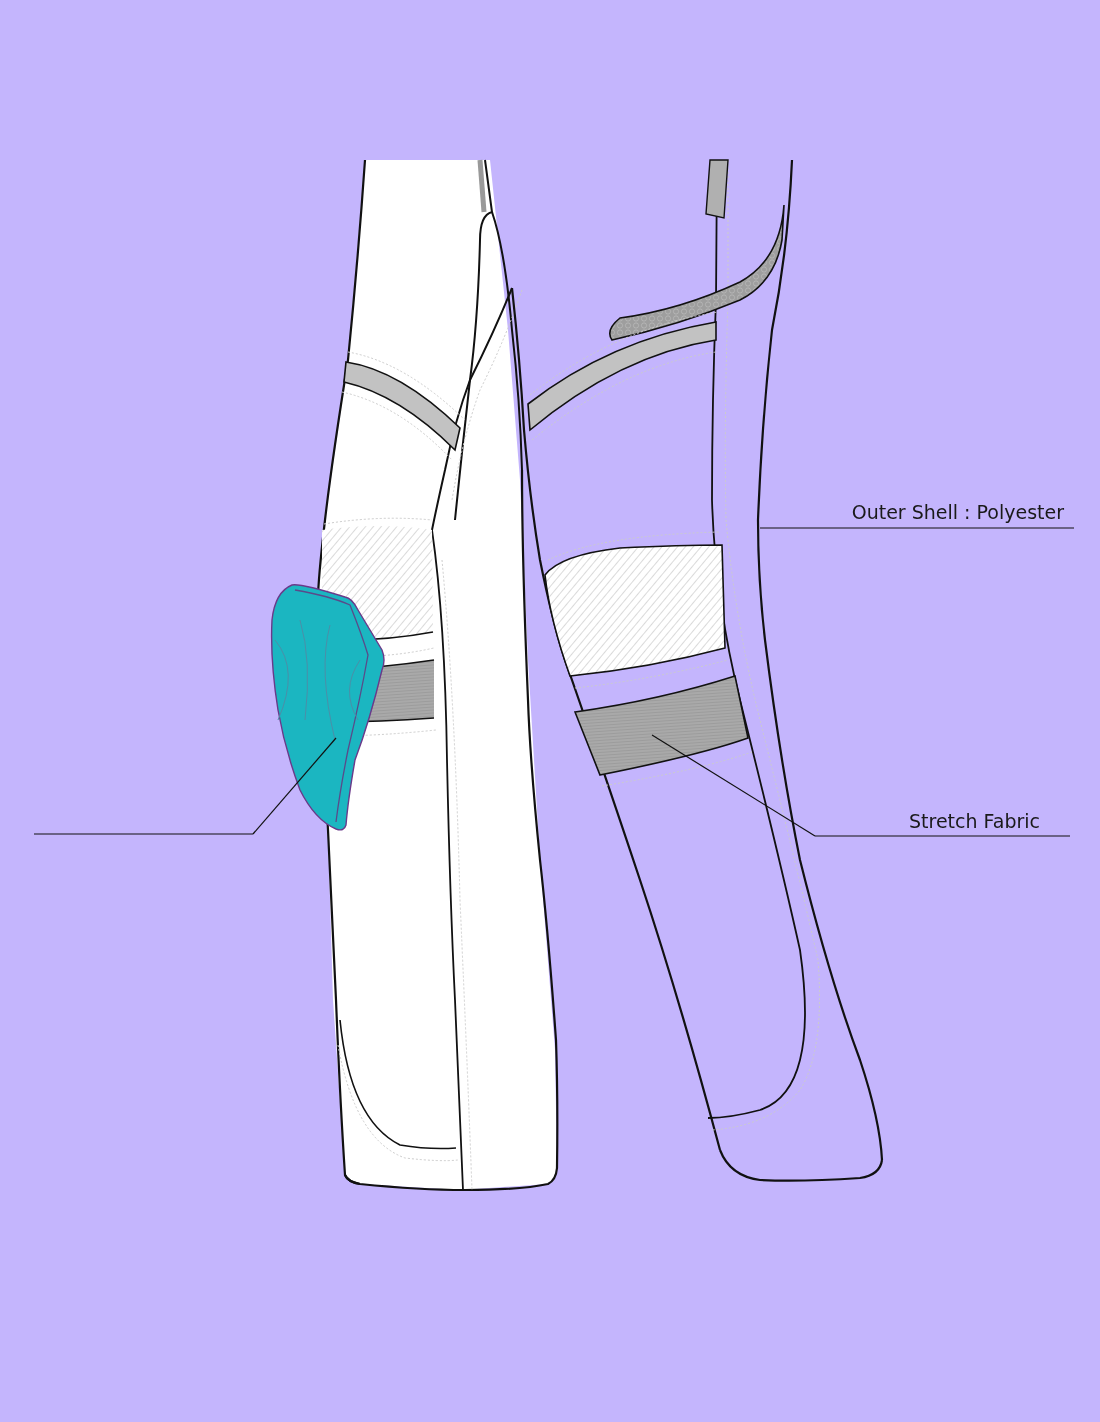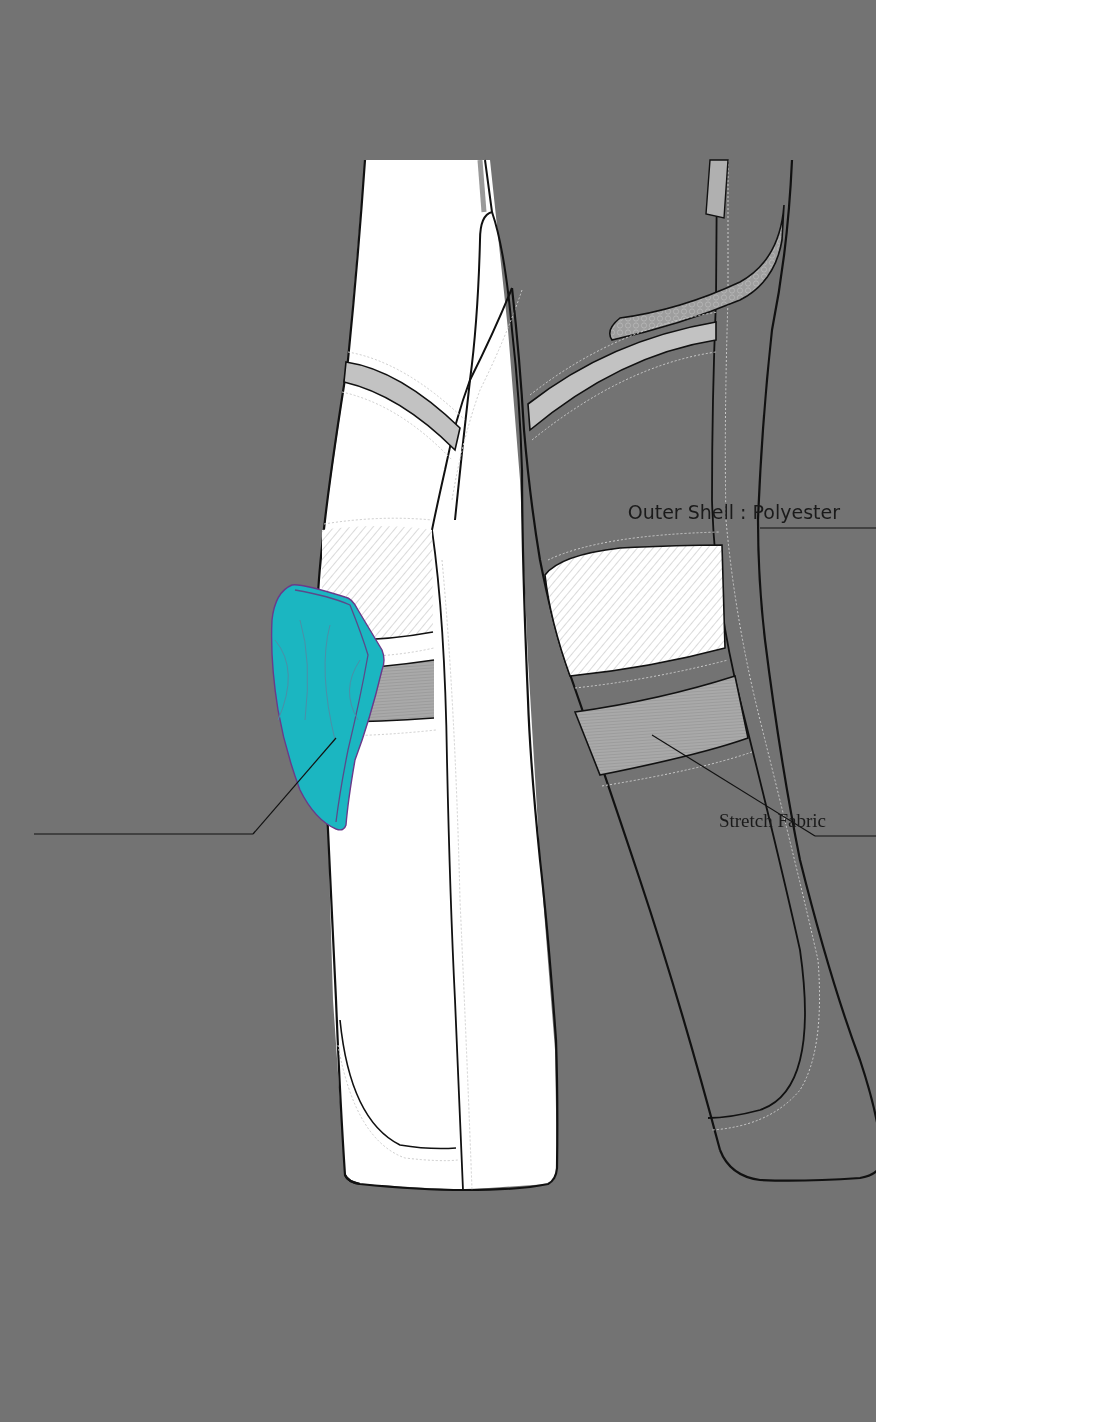--- a/index.html
+++ b/index.html
@@ -1,27 +1,27 @@
 <!DOCTYPE html>
 <html><head>
 <meta charset="utf-8">
 <style>
   html, body { margin: 0; padding: 0; background: #ffffff; }
-  #stage { position: relative; width: 876px; height: 1422px; overflow: hidden; background: #737373; }
+  #stage { position: relative; width: 1100px; height: 1422px; overflow: hidden; background: #c4b5fd; }
   #art { position: absolute; left: 0; top: 0; }
   .label {
     position: absolute;
     font-family: "DejaVu Sans", "Liberation Sans", sans-serif;
     font-size: 19px;
     color: #1a1a1a;
     line-height: 26px;
     white-space: nowrap;
   }
   #lbl-outer { right: 36px; top: 499px; text-align: right; }
-  #lbl-stretch { right: 50px; top: 808px; text-align: right; font-family: Liberation Serif, serif; }
+  #lbl-stretch { right: 60px; top: 808px; text-align: right; }
   #lbl-knee { left: 38px; top: 778px; text-align: center; width: 196px; }
 </style>
 </head>
 <body>
 
 <div id="stage">
   <svg id="art" width="1100" height="1422" viewBox="0 0 1100 1422">
     <defs>
       <pattern id="hatch" patternUnits="userSpaceOnUse" width="6" height="6" patternTransform="rotate(40)">
         <rect width="6" height="6" fill="#fff"></rect>

